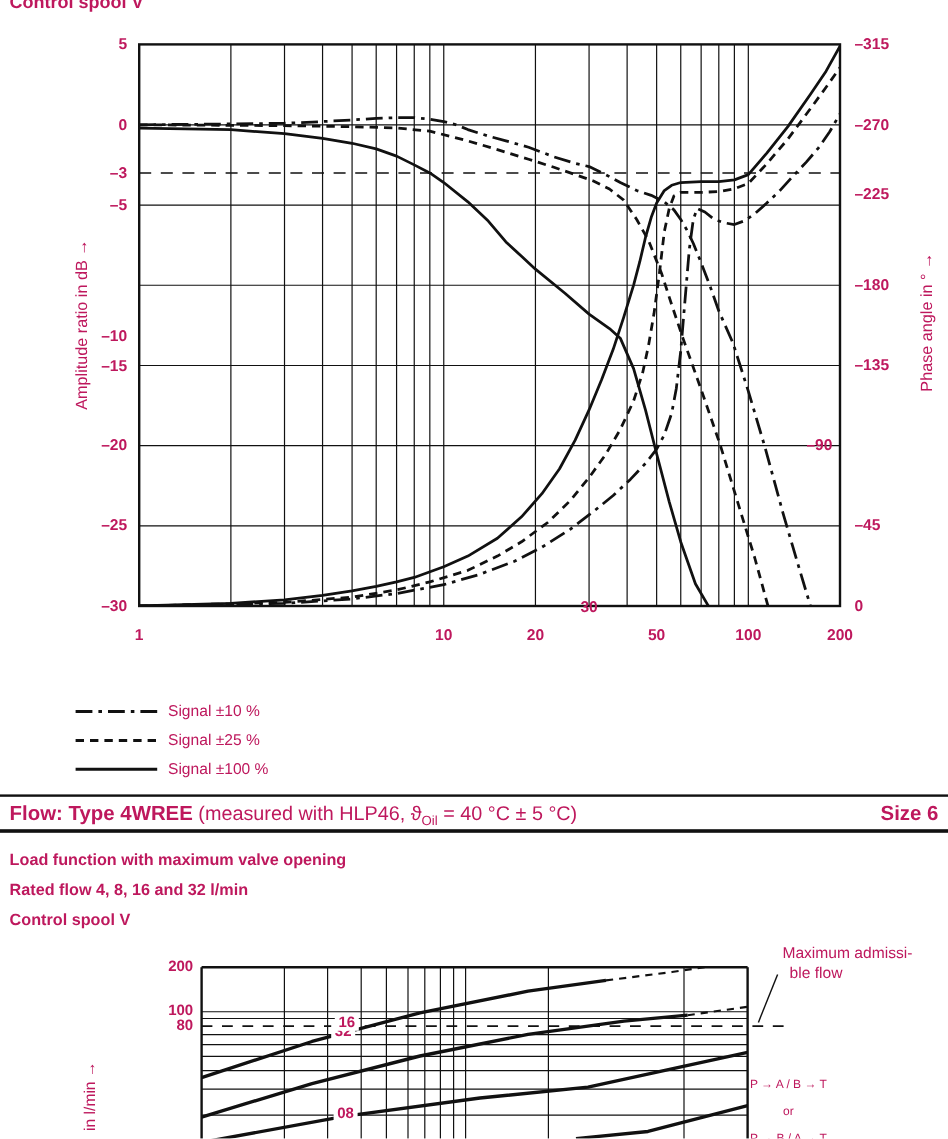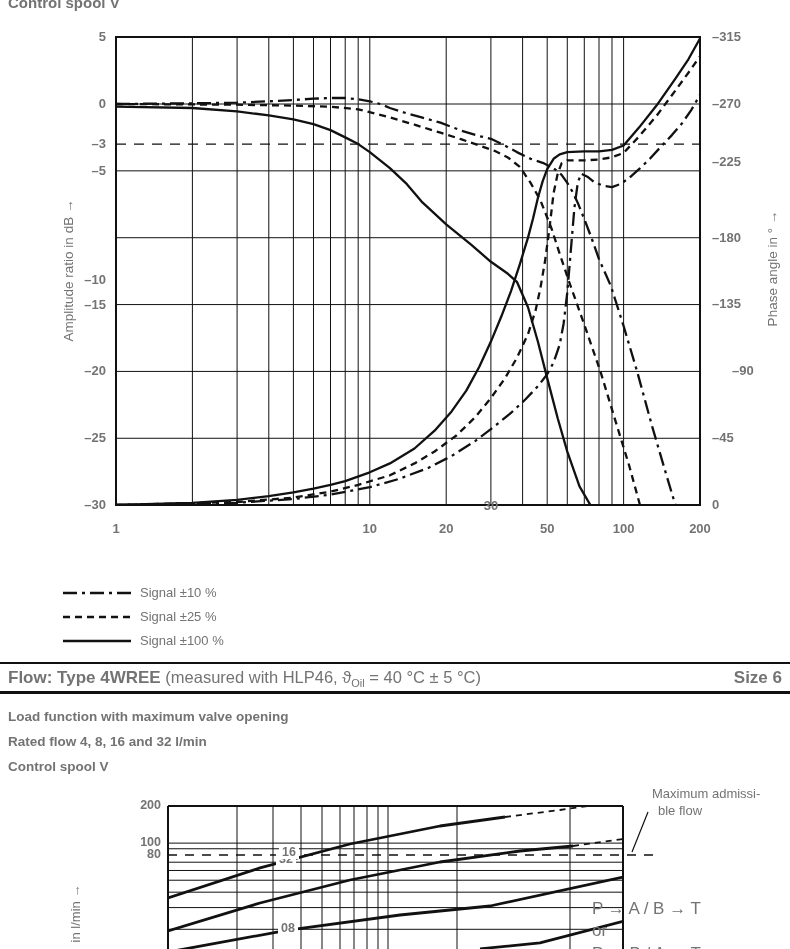--- a/index.html
+++ b/index.html
@@ -1,37 +1,37 @@
 <!DOCTYPE html>
 <html><head>
 <meta charset="utf-8">
 <style>
   html,body{margin:0;padding:0;background:#fff;}
   #page{position:relative;width:790px;height:949px;background:#fff;overflow:hidden;
-        font-family:"Liberation Sans", sans-serif;color:#737373;}
+        font-family:"Liberation Sans", sans-serif;color:#be185d;}
   #chart-svg{position:absolute;left:0;top:0;width:790px;height:949px;}
   .abs{position:absolute;}
   .tick{font-size:13px;font-weight:bold;line-height:15px;white-space:nowrap;}
   .tick-r{text-align:right;}
   .tick-c{text-align:center;}
   .axis-title{font-size:13.5px;line-height:15px;white-space:nowrap;}
   .rot{transform:rotate(-90deg);transform-origin:center center;text-align:center;}
   .top-label{font-size:15px;font-weight:bold;white-space:nowrap;}
   .legend-row{position:absolute;left:62px;height:16px;}
   .legend-swatch{position:absolute;left:0;top:3px;}
   .legend-label{position:absolute;left:78px;top:0;font-size:13px;white-space:nowrap;}
   .rule{position:absolute;left:0;width:790px;background:#111;}
   .hdr{font-size:16.5px;white-space:nowrap;}
   .hdr b{font-size:17px;}
   .hdr sub{font-size:11px;}
   .note{font-size:13.5px;font-weight:bold;white-space:nowrap;}
   .ftick{font-size:12.5px;font-weight:bold;white-space:nowrap;text-align:right;width:40px;}
   .curve-lab{font-size:12.5px;font-weight:bold;background:#fff;padding:0 3px;white-space:nowrap;}
   .annot{font-size:13px;line-height:16px;white-space:nowrap;}
-  .pathtxt{font-size:17px;white-space:nowrap;width:130px;}
+  .pathtxt{font-size:10px;white-space:nowrap;text-align:center;width:130px;}
 </style>
 </head>
 <body>
 
 <div id="page">
 
   <svg id="chart-svg" viewBox="0 0 790 949">
     <defs>
       <clipPath id="clip-bode">
           <rect x="116" y="37" width="584" height="468"></rect>
@@ -133,21 +133,21 @@
       <div class="abs tick tick-r" style="left: 66px; top: 363.42px; width: 40px;">–20</div>
       <div class="abs tick tick-r" style="left: 66px; top: 430.275px; width: 40px;">–25</div>
       <div class="abs tick tick-r" style="left: 66px; top: 497.13px; width: 40px;">–30</div>
     </div>
   <div id="phase-ticks">
       <div class="abs tick" style="left: 712px; top: 29.0045px;">–315</div>
       <div class="abs tick" style="left: 712px; top: 95.861px;">–270</div>
       <div class="abs tick" style="left: 712px; top: 154px;">–225</div>
       <div class="abs tick" style="left: 712px; top: 229.574px;">–180</div>
       <div class="abs tick" style="left: 712px; top: 296.43px;">–135</div>
-      <div class="abs tick" style="left: 732px; top: 363.287px;">–90</div>
+      <div class="abs tick" style="left: 672px; top: 363.287px;">–90</div>
       <div class="abs tick" style="left: 712px; top: 430.144px;">–45</div>
       <div class="abs tick" style="left: 712px; top: 497px;">0</div>
     </div>
   <div id="freq-ticks">
       <div class="abs tick tick-c" style="left: 96px; top: 521px; width: 40px;">1</div>
       <div class="abs tick tick-c" style="left: 349.799px; top: 521px; width: 40px;">10</div>
       <div class="abs tick tick-c" style="left: 426.201px; top: 521px; width: 40px;">20</div>
       <div class="abs tick tick-c" style="left: 470.892px; top: 498px; width: 40px;">30</div>
       <div class="abs tick tick-c" style="left: 527.198px; top: 521px; width: 40px;">50</div>
       <div class="abs tick tick-c" style="left: 603.599px; top: 521px; width: 40px;">100</div>

